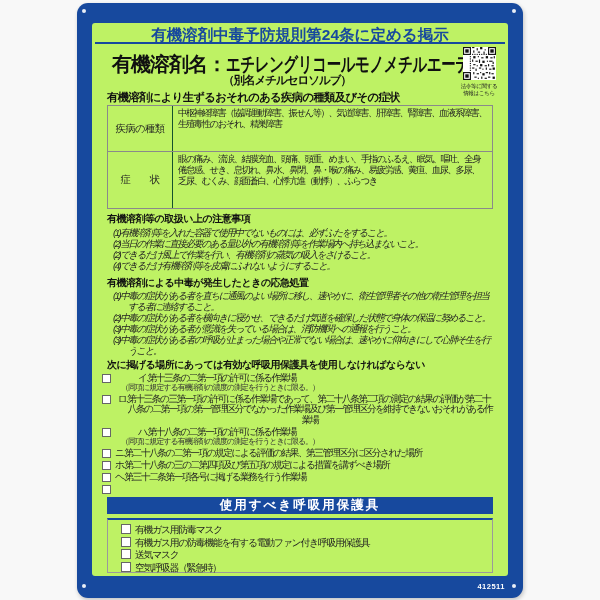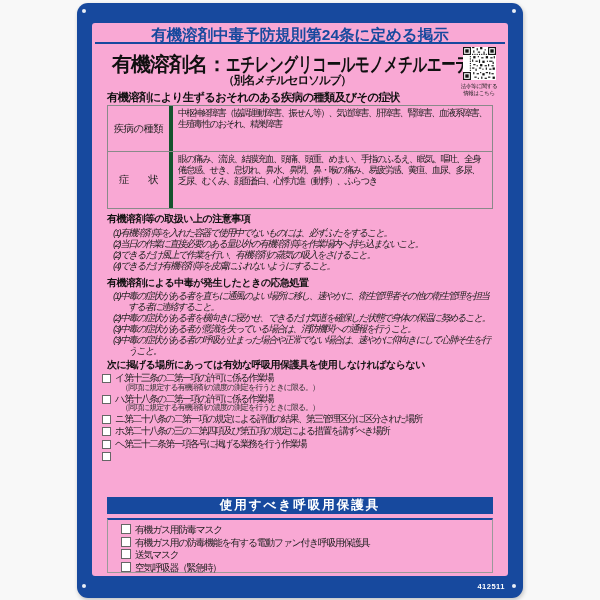--- a/index.html
+++ b/index.html
@@ -12,21 +12,21 @@
     overflow:hidden;
   }
   
   .sign {
     position:absolute; left:77px; top:3px; width:446px; height:595px;
     background:#17499e; border-radius:11px;
     box-shadow:1px 2px 4px rgba(0,0,0,.22);
   }
   .inner {
     position:absolute; left:15px; top:20px; width:416px; height:553px;
-    background:#f9a8d4; border-radius:3px; overflow:hidden;
+    background:#bef264; border-radius:3px; overflow:hidden;
   }
   .dot { position:absolute; width:4px; height:4px; border-radius:50%; background:#e9eef6; }
   .dot.tl { left:5px;  top:6px; }
   .dot.tr { left:435px; top:6px; }
   .dot.bl { left:5px;  top:581px; }
   .dot.br { left:435px; top:581px; }
   .serial {
     position:absolute; right:18px; top:579px;
     color:#ffffff; font-size:7.5px; font-weight:bold; letter-spacing:.5px;
   }
@@ -46,38 +46,38 @@
   .qr { position:absolute; left:371px; top:24px; width:33px; height:33px; }
   .qr-cap { position:absolute; left:350px; top:60px; width:74px; text-align:center;
             font-size:5.6px; line-height:6.6px; letter-spacing:-.4px; color:#222; }
   
   .subtitle { position:absolute; top:67px; left:15px;
               font-size:11.3px; font-weight:bold; letter-spacing:-.6px; color:#111; }
   .dtable { position:absolute; top:82px; left:15px; width:386px; border:1px solid #8a8a8a; }
   .drow { display:grid; grid-template-columns:65px 1fr; }
   .drow.r1 { height:46px; border-bottom:1px solid #8a8a8a; }
   .drow.r2 { height:56px; }
-  .dlabel { border-right:4px solid #14532d; display:flex; align-items:center; justify-content:center;
+  .dlabel { border-right:1px solid #14532d; display:flex; align-items:center; justify-content:center;
             font-size:10.3px; letter-spacing:-.5px; color:#222; }
   .dtext { padding:2px 5px; font-size:9.3px; letter-spacing:-1.4px; line-height:10.9px; color:#222; }
   
   .sec { position:absolute; left:15px; width:386px; }
   #sec-handling  { top:189px; }
   #sec-emergency { top:253px; }
   #sec-locations { top:335px; }
   .sec h2 { font-size:10px; letter-spacing:-.5px; line-height:13px; margin-bottom:2px; color:#111; }
   .nlist { margin-left:6px; font-size:9.6px; letter-spacing:-1.5px; color:#222;font-style:italic; }
   #sec-handling  .nlist { line-height:11px; }
   #sec-emergency .nlist { line-height:10.9px; }
   .nlist div { padding-left:15px; text-indent:-15px; }
   
   .loc-item { display:flex; margin:0 0 1.5px -5px; }
   .cb { width:9px; height:9px; border:1px solid #666; background:#fff; flex:0 0 auto;
         margin:1px 4px 0 0; }
-  .loc-body { font-size:9.7px; letter-spacing:-1.5px; line-height:10.7px; color:#222; }
+  .loc-body { font-size:9.7px; letter-spacing:-1.5px; line-height:10.7px; color:#222;text-align:center; }
   .loc-label { padding-left:12px; text-indent:-12px; }
   .loc-note  { font-size:8px; letter-spacing:-1px; line-height:8.4px; padding-left:6px; color:#333; }
   
   .ppe-bar { position:absolute; top:474px; left:15px; width:386px; height:17px;
              background:#17499e; color:#fff; text-align:center;
              font-size:12.5px; font-weight:bold; line-height:17px; letter-spacing:2px; }
   .ppe-box { position:absolute; top:495px; left:15px; width:386px; height:55px;
              border:1px solid #9a9a9a; border-top:2px solid #17499e; padding:4px 4px 0 13px; }
   .ppe-item { display:flex; margin-bottom:1.5px; font-size:9.8px; letter-spacing:-1.2px;
               line-height:11px; color:#222; }
@@ -225,20 +225,26 @@
       <div class="loc-item">
         <span class="cb"></span>
         <div class="loc-body">
           <div class="loc-label">イ.第十三条の二第一項の許可に係る作業場</div>
           <div class="loc-note">（同項に規定する有機溶剤の濃度の測定を行うときに限る。）</div>
         </div>
       </div>
       <div class="loc-item">
         <span class="cb"></span>
         <div class="loc-body">
+          <div class="loc-label">ロ.第十三条の三第一項の許可に係る作業場であって、第二十八条第二項の測定の結果の評価が第二十八条の二第一項の第一管理区分でなかった作業場及び第一管理区分を維持できないおそれがある作業場</div>
+        </div>
+      </div>
+      <div class="loc-item">
+        <span class="cb"></span>
+        <div class="loc-body">
           <div class="loc-label">ハ.第十八条の二第一項の許可に係る作業場</div>
           <div class="loc-note">（同項に規定する有機溶剤の濃度の測定を行うときに限る。）</div>
         </div>
       </div>
       <div class="loc-item">
         <span class="cb"></span>
         <div class="loc-body">
           <div class="loc-label">ニ.第二十八条の二第一項の規定による評価の結果、第三管理区分に区分された場所</div>
         </div>
       </div>

